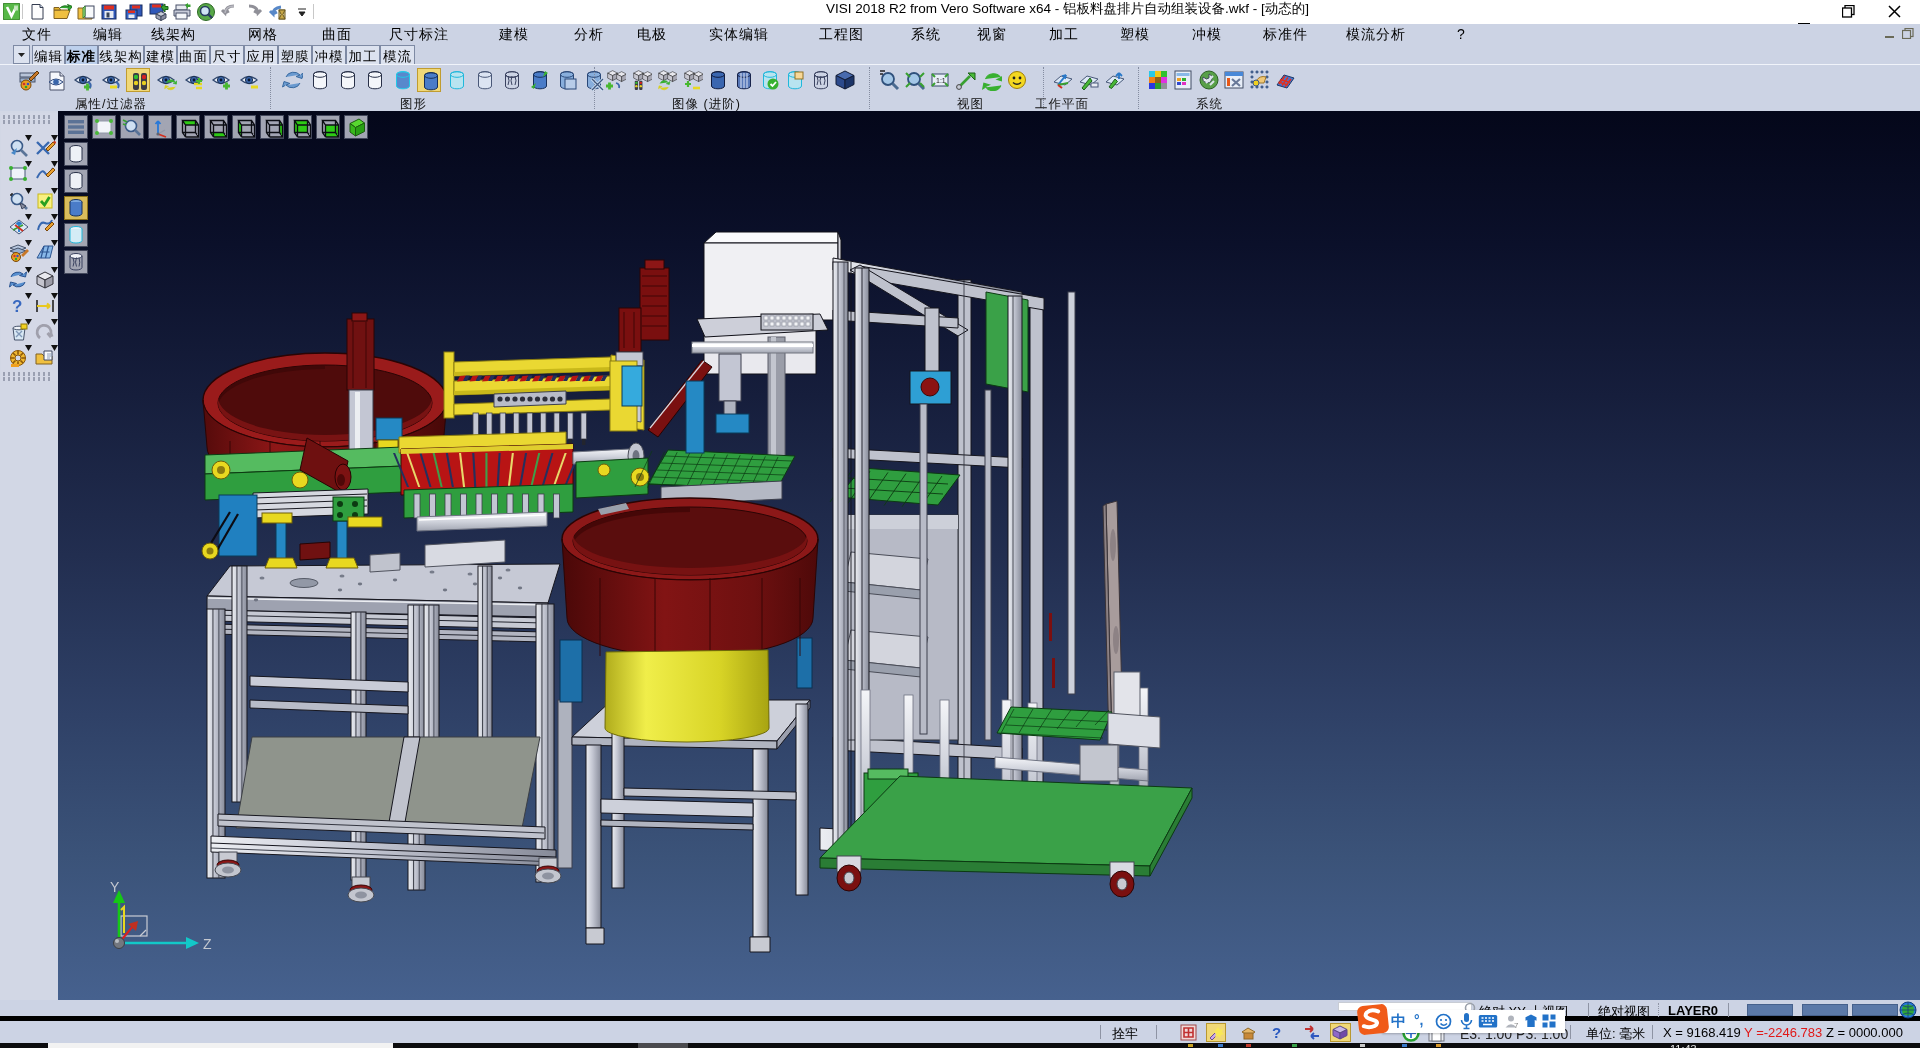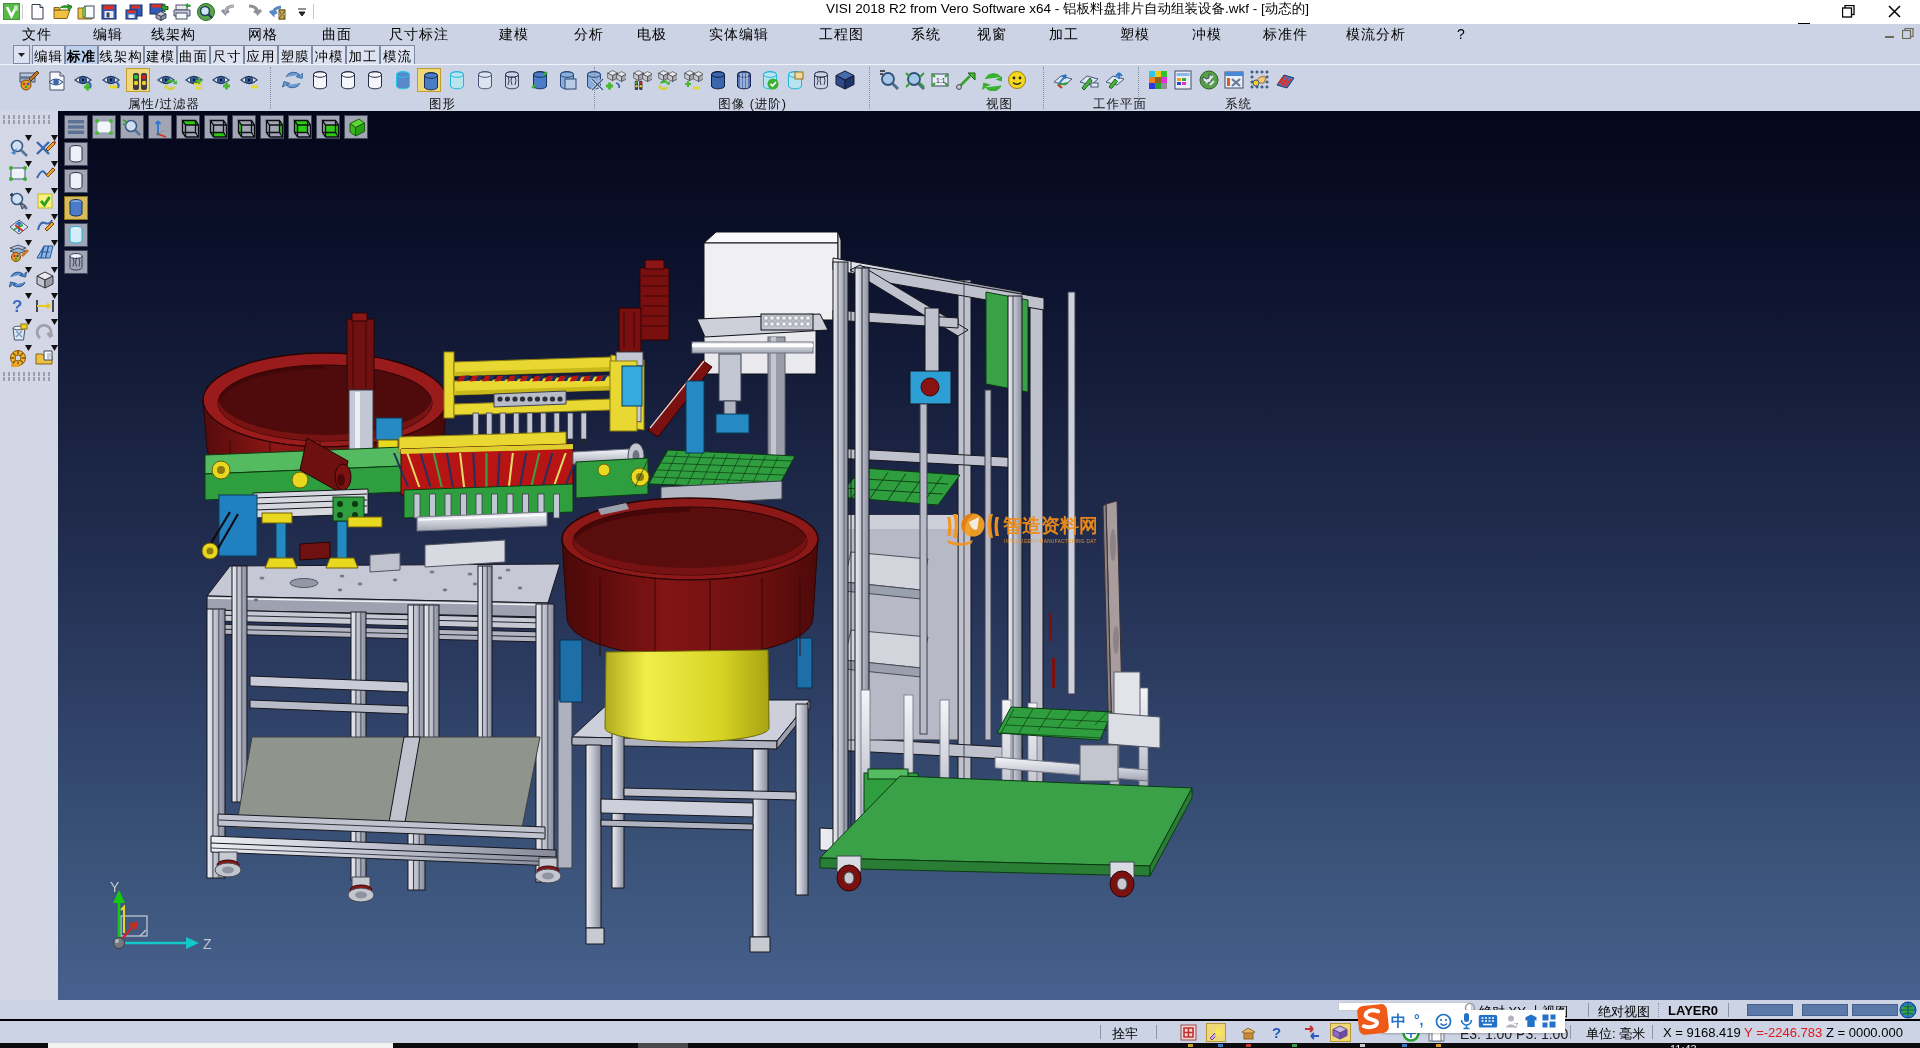--- a/index.html
+++ b/index.html
@@ -8,31 +8,31 @@
 #title-text{position:absolute;left:826px;top:0;font-size:13.5px;color:#000;white-space:nowrap}
 .winbtn{position:absolute;top:0;width:14px;height:16px;color:#000}
 #menubar{position:absolute;left:16px;top:24px;width:1920px;height:20px;background:#ccd3e4;font-size:14px;color:#000}
 .mi{position:absolute;top:2px;white-space:nowrap;letter-spacing:1px}
 #tabrow{position:absolute;left:0;top:44px;width:1920px;height:20px;background:#ccd3e4}
 .tab{position:absolute;top:1px;height:19px;background:#dce2ef;border:1px solid #7e8aa4;border-bottom:none;font-size:13.5px;text-align:center;padding-top:2px;color:#000;letter-spacing:1px}
 .tab.sel{background:#bdd0ec;font-weight:bold}
 #ribbon{position:absolute;left:0;top:64px;width:1920px;height:47px;background:#ccd3e4;border-top:1px solid #f0f3fa}
 .ric{position:absolute;top:3px;width:24px;height:24px}
 .ric.sel{background:#f0d878;border:1px solid #c09c30}
-.rlabel{position:absolute;top:31px;font-size:12.5px;color:#111;text-align:right;white-space:nowrap;letter-spacing:1px}
+.rlabel{position:absolute;top:31px;font-size:12.5px;color:#111;text-align:left;white-space:nowrap;letter-spacing:1px}
 .rsep{position:absolute;top:2px;height:42px;width:1px;border-left:1px dotted #848ca0}
 #main{position:absolute;left:0;top:111px;width:1920px;height:889px;background:#d2d7e5}
 #viewport{position:absolute;left:58px;top:0;width:1862px;height:889px;background:linear-gradient(to bottom,#04071a 0%,#0b102a 15%,#161e3c 32%,#222e50 50%,#2f4167 68%,#3b5379 84%,#46618e 100%);overflow:hidden}
 .vbtn{position:absolute;width:24px;height:24px;background:#a2a5b3;border:1px solid #43485c}
 .vbtn.sel{background:#d8bc5c;border:1px solid #8a7018}
 #palette{position:absolute;left:1px;top:2px;width:56px;height:268px;background:#d4d8e6}
 .dots{position:absolute;left:2px;width:50px;height:4px;background-image:repeating-linear-gradient(90deg,#9aa0b2 0 2px,transparent 2px 5px)}
 .pic{position:absolute;width:22px;height:22px}
 .st{font-size:13px;color:#000;position:absolute;white-space:nowrap}
-#status1{position:absolute;left:0;top:1000px;width:1920px;height:21px;background:#ccd3e4;border-bottom:2px solid #000000}
+#status1{position:absolute;left:0;top:1000px;width:1920px;height:21px;background:#ccd3e4;border-bottom:5px solid #000000}
 #status2{position:absolute;left:0;top:1021px;width:1920px;height:22px;background:#ccd3e4}
 #taskbar{position:absolute;left:0;top:1043px;width:1920px;height:5px;background:#0c0c0e;overflow:hidden}
 .vsep{position:absolute;width:1px;background:#8e94a4}
 </style></head><body>
 <div id="root">
 <div id="titlebar">
       <div class="abs" style="left:3px;top:3px">
         <svg width="17" height="17" viewBox="0 0 17 17" style="display:block;">
           <rect width="17" height="17" rx="2" fill="#58b848" stroke="#2c7020"></rect>
           <path d="M4 4 L8.5 13 L13 4" fill="none" stroke="#fff" stroke-width="2.6"></path>
@@ -1353,36 +1353,20 @@
             <path d="M186,937 L186,949 L199,943 Z" fill="#12c8c8"></path>
             <line x1="119" y1="943" x2="133" y2="926" stroke="#d82020" stroke-width="2"></line>
             <path d="M128,924 L136,931 L138,921 Z" fill="#c03020"></path>
             <path d="M121,910 l3,-3 0,26" stroke="#e8d820" stroke-width="2"></path>
             <ellipse cx="119" cy="943" rx="5.5" ry="5.5" fill="#73777f" stroke="#3c4046" stroke-width="1"></ellipse>
             <ellipse cx="117" cy="941" rx="2" ry="2" fill="#b8bcc2"></ellipse>
             <text x="110" y="892" font-size="14" fill="#c4c8d0" font-family="Liberation Sans">Y</text>
             <text x="203" y="949" font-size="14" fill="#c4c8d0" font-family="Liberation Sans">Z</text>
           </g>
         </svg>
-        <div style="position:absolute;left:833px;top:396px;width:205px;height:42px;opacity:0.95">
-          <svg width="205" height="42" viewBox="0 0 205 42" style="display:block;">
-            <g fill="#f29422">
-              <path d="M56 10 q2.5 8 0 19 l3.5 0 q2-9.5 0-19Z"></path>
-              <path d="M62 7 q3.5 9.5 0 24 l4 0 q2.5-11.5 0-24Z"></path>
-              <path d="M108 10 q-2.5 8 0 19 l-3.5 0 q-2-9.5 0-19Z"></path>
-              <path d="M102 7 q-3.5 9.5 0 24 l-4 0 q-2.5-11.5 0-24Z"></path>
-              <path d="M56 33 q14 6 26 0 l-1.5 3.5 q-11.5 4.5 -23 0Z"></path>
-            </g>
-            <circle cx="82" cy="18" r="11.5" fill="#f4a024"></circle>
-            <path d="M82 6.5 a11.5 11.5 0 0 0 -8 19.8 q-1.8-9 8-19.8Z" fill="#e87d10"></path>
-            <path d="M78 15 l10-5 -1.6 12 q-5 3.4 -8.4-7Z" fill="#fff" opacity="0.9"></path>
-            <text x="112" y="25" font-size="19" font-weight="bold" fill="#f08c18">智造资料网</text>
-            <text x="113" y="36" font-size="4.6" fill="#f09830" style="letter-spacing:0.4px">INTELLIGENT MANUFACTURING DATA</text>
-          </svg>
-        </div>
       </div>
     </div>
     <div id="status1">
       <div class="st" style="left:1479px;top:3px">绝对 XY 上视图</div>
       <div class="vsep" style="left:1467px;top:3px;height:14px"></div>
       <div class="vsep" style="left:1588px;top:3px;height:14px"></div>
       <div class="st" style="left:1598px;top:3px">绝对视图</div>
       <div class="vsep" style="left:1658px;top:3px;height:14px;border-left:1px dotted #8e94a4;background:none"></div>
       <div class="st" style="left:1668px;top:3px;font-weight:bold">LAYER0</div>
       <div class="vsep" style="left:1728px;top:3px;height:14px"></div>

